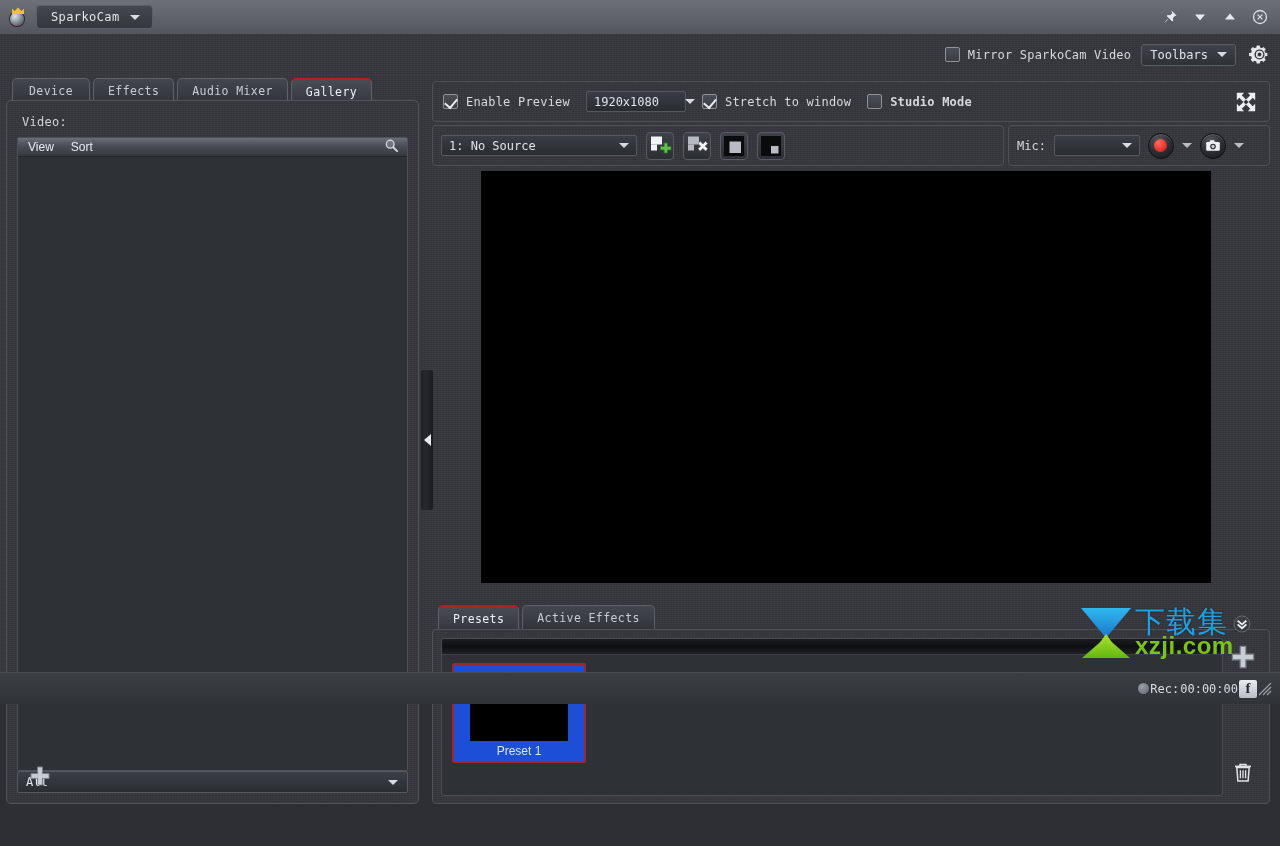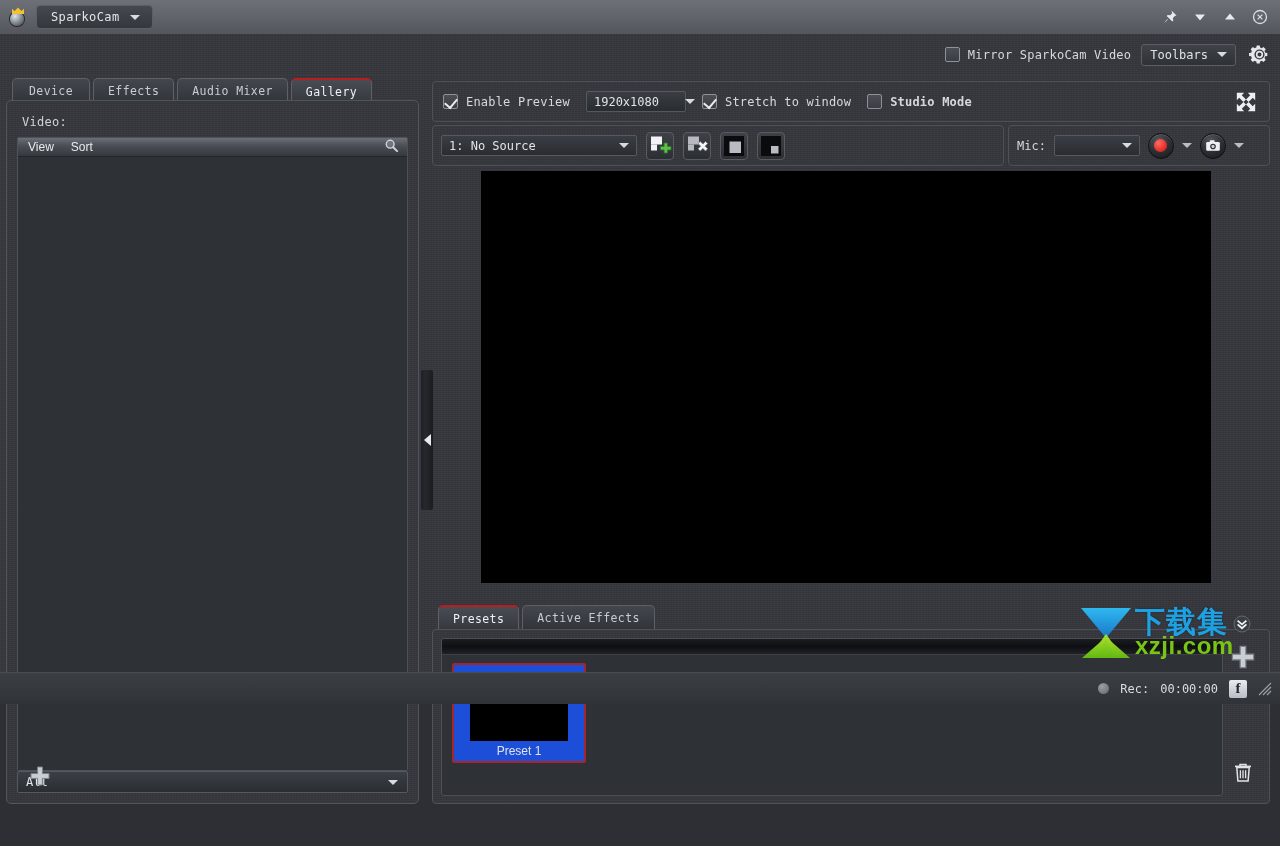--- a/index.html
+++ b/index.html
@@ -203,34 +203,34 @@
     padding:6px 0 8px 0;
   }
   #chev-btn{ position:absolute; right:18px; top:-15px; width:18px;height:18px; }
 
   
   #watermark{
     position:absolute; left:1077px; top:604px; width:200px; height:58px; pointer-events:none;
   }
   #wm-text-cn{
     position:absolute; left:58px; top:-2px; font-family:"DejaVu Sans", sans-serif;
-    font-size:30px; font-weight:bold; color:#1da1e2; letter-spacing:1px;
+    font-size:30px; font-weight:normal; color:#1da1e2; letter-spacing:1px;
     text-shadow:0 0 2px rgba(0,0,0,.4);
   }
   #wm-text-en{
     position:absolute; left:58px; top:28px; font-family:"Liberation Sans", sans-serif;
     font-size:24px; font-weight:bold; color:#7ac514; letter-spacing:.5px;
   }
 
   
   #statusbar{
     position:absolute; left:0; bottom:0; width:1280px; height:32px;
     background:linear-gradient(180deg,#3b3e43,#303338);
     border-top:1px solid #4a4d53;
-    display:flex; align-items:center; justify-content:flex-end; gap:11px; padding-right:8px;
+    display:flex; align-items:center; justify-content:flex-end; gap:1px; padding-right:8px;
     font-size:12px; color:#dadde2;
   }
   #rec-dot{ width:11px;height:11px;border-radius:50%;
     background:radial-gradient(circle at 35% 30%,#9aa0a7,#61666d); }
   #fb-icon{ width:18px;height:18px; border-radius:2px;
     background:linear-gradient(180deg,#e9ecf0,#b9bec5); position:relative;
     display:flex; align-items:center; justify-content:center;
     font-family:"Liberation Serif", serif; font-weight:bold; font-size:15px; color:#26282d; }
   #grip{ width:14px;height:14px; position:relative; }
 </style>

